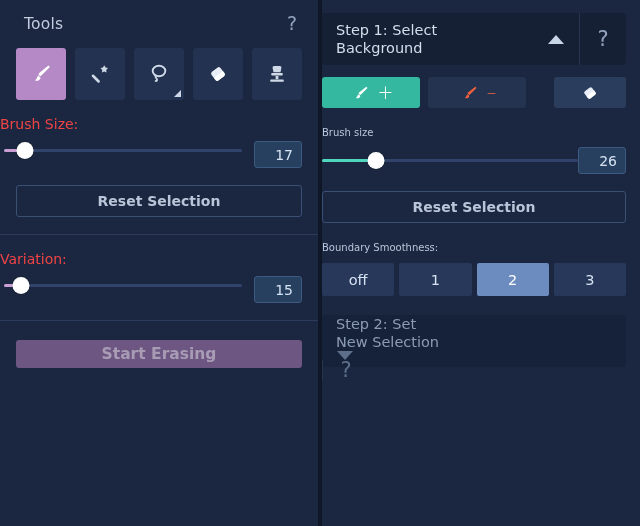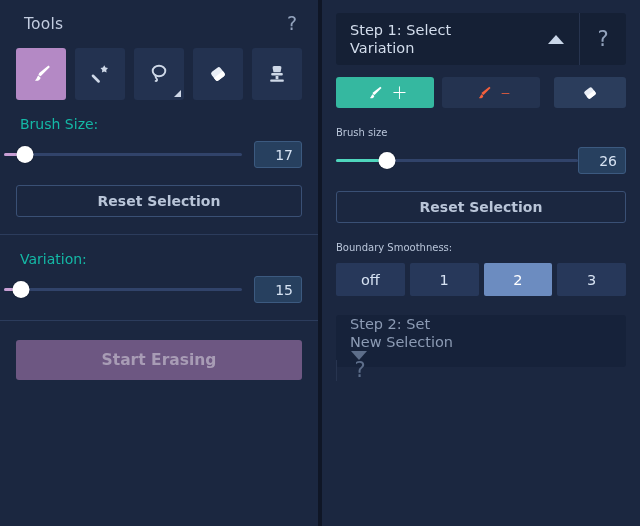--- a/index.html
+++ b/index.html
@@ -85,28 +85,27 @@
     position: absolute;
     right: 3px;
     bottom: 3px;
     width: 0;
     height: 0;
     border-left: 7px solid transparent;
     border-bottom: 7px solid #cfd8e8;
   }
 
   .section-label {
-    color: #14b8a6;
+    color: #ef4444;
     font-size: 14px;
-    padding: 16px 16px 0 20px;
+    padding: 16px 16px 0 0;
   }
 
   .slider-row {
     display: flex;
-    align-items: center;
     padding: 9px 16px 0 4px;
     gap: 12px;
   }
   .slider {
     position: relative;
     flex: 1;
     height: 18px;
     display: flex;
     align-items: center;
     cursor: pointer;
@@ -166,34 +165,34 @@
   }
 
   .divider {
     height: 1px;
     background: #2c3c5c;
     margin-top: 17px;
   }
 
   .primary-btn {
     margin: 19px 16px 0 16px;
-    height: 40px;
+    height: 28px;
     background: #6d5782;
     border-radius: 3px;
     color: #a89cb5;
     font-size: 15.5px;
     font-weight: bold;
     display: flex;
     align-items: center;
     justify-content: center;
     cursor: pointer;
   }
 
   
-  .rp-inner { padding: 13px 14px 0 14px; }
+  .rp-inner { padding: 13px 14px 0 0; }
 
   .step-header {
     display: flex;
     background: #152035;
     border-radius: 3px;
     height: 52px;
     align-items: stretch;
     cursor: pointer;
   }
   .step-header.collapsed { background: #16223a; flex-direction: column; }
@@ -403,21 +402,21 @@
     <div class="primary-btn">Start Erasing</div>
   </div>
 
   <div class="panel panel-right">
     <div class="rp-inner">
 
       <div class="step-header">
         <div class="step-title">
           <span>
             <span>Step 1: Select</span><br>
-            <span>Variation</span>
+            <span>Background</span>
           </span>
         </div>
         <div class="step-arrow-cell">
           <span class="tri-up"></span>
         </div>
         <div class="step-help-cell">
           <span class="help-q">?</span>
         </div>
       </div>
 

